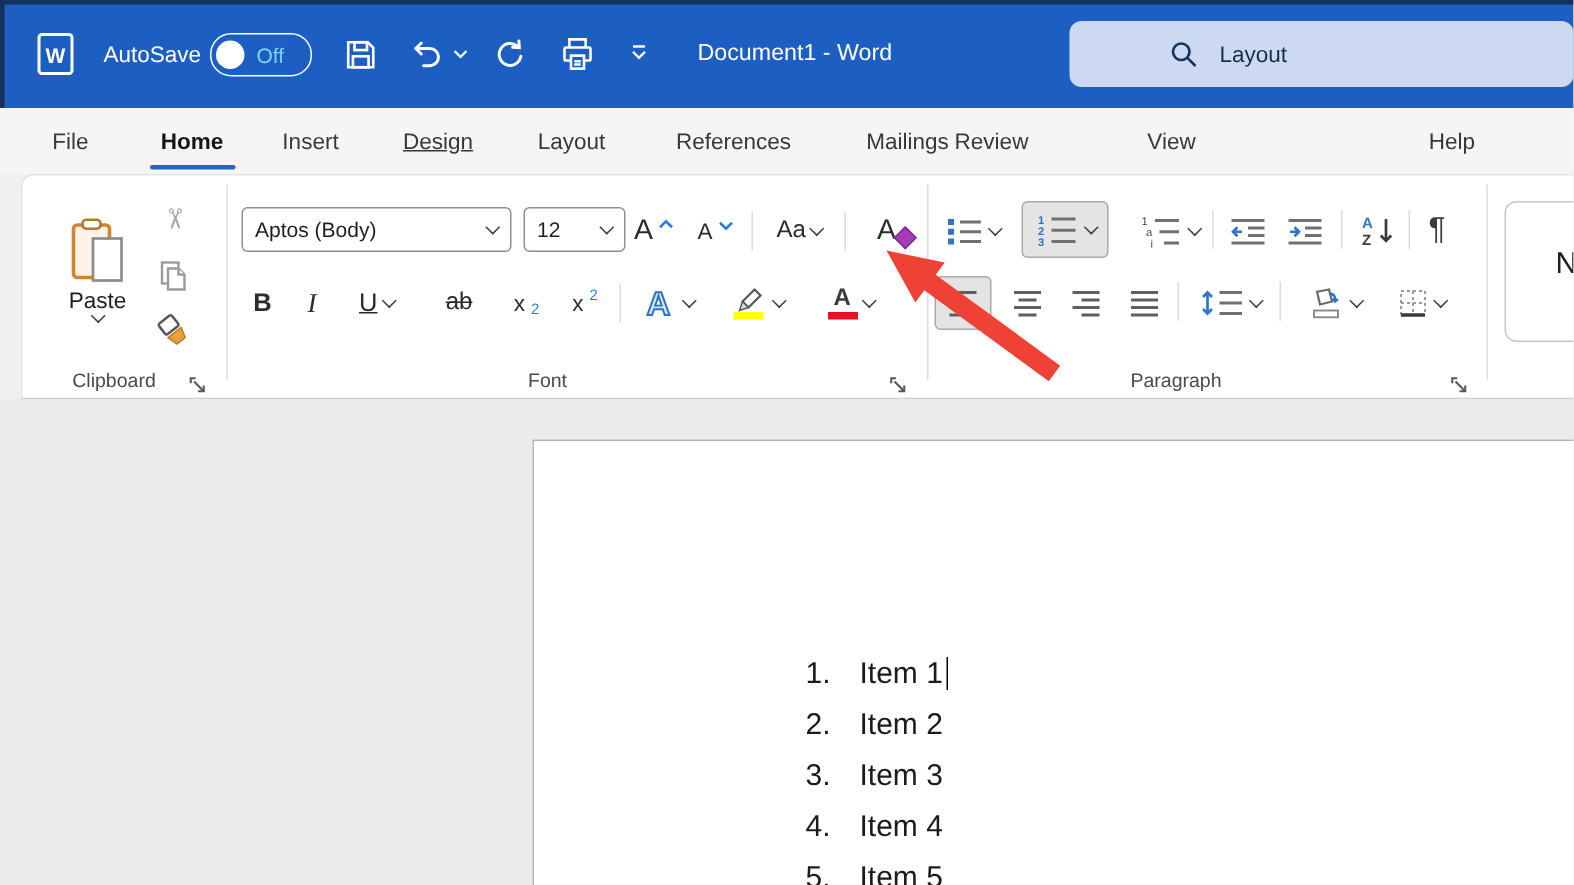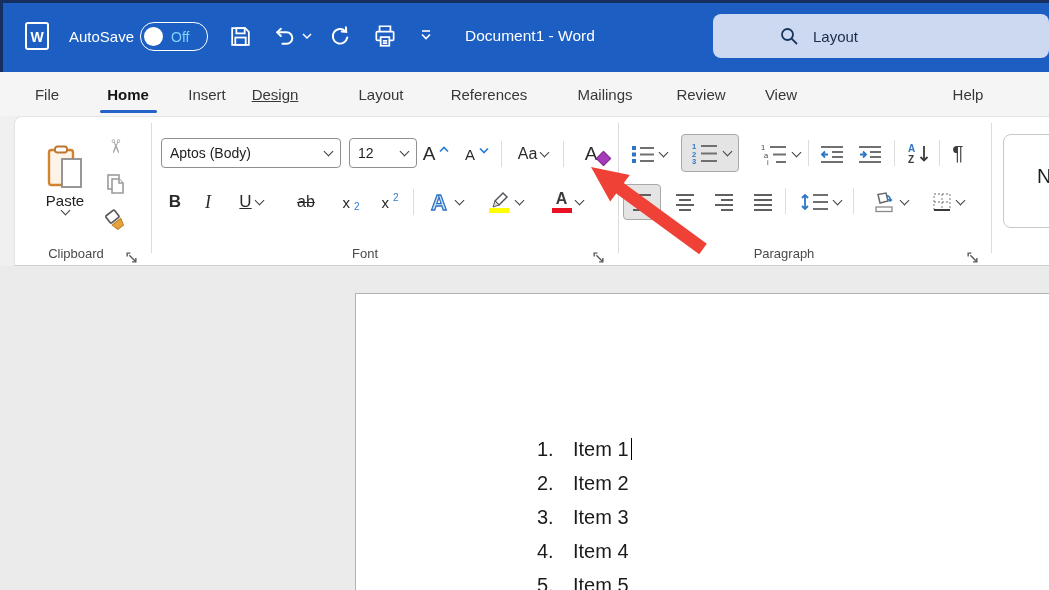--- a/index.html
+++ b/index.html
@@ -116,25 +116,25 @@
     <span class="search-text" style="margin-left:14px;">Layout</span>
   </div>
 </div>
 <div class="abs win-top"></div>
 <div class="abs win-left"></div>
 
 <div class="abs tabrow">
   <div class="tab" style="left:47px;">File</div>
   <div class="tab active" style="left:128px;">Home</div>
   <div class="tab" style="left:207px;">Insert</div>
-  <div class="tab" style="left:275px;text-decoration:underline;">Design</div>
+  <div class="tab" style="left:292px;text-decoration:underline;">Design</div>
   <div class="tab" style="left:381px;">Layout</div>
   <div class="tab" style="left:489px;">References</div>
   <div class="tab" style="left:605px;">Mailings</div>
-  <div class="tab" style="left:701px;">Review</div>
+  <div class="tab" style="left:661px;">Review</div>
   <div class="tab" style="left:781px;">View</div>
   <div class="tab" style="left:968px;">Help</div>
   <div class="tab-underline" style="left:100px;width:57px;"></div>
 </div>
 
 <div class="abs ribbonband"></div>
 <div class="abs ribbon">
 
   <div class="rbtn" style="left:22px;top:10px;width:56px;height:104px;flex-direction:column;gap:2px;">
     <svg width="38" height="46" viewBox="0 0 38 46">

